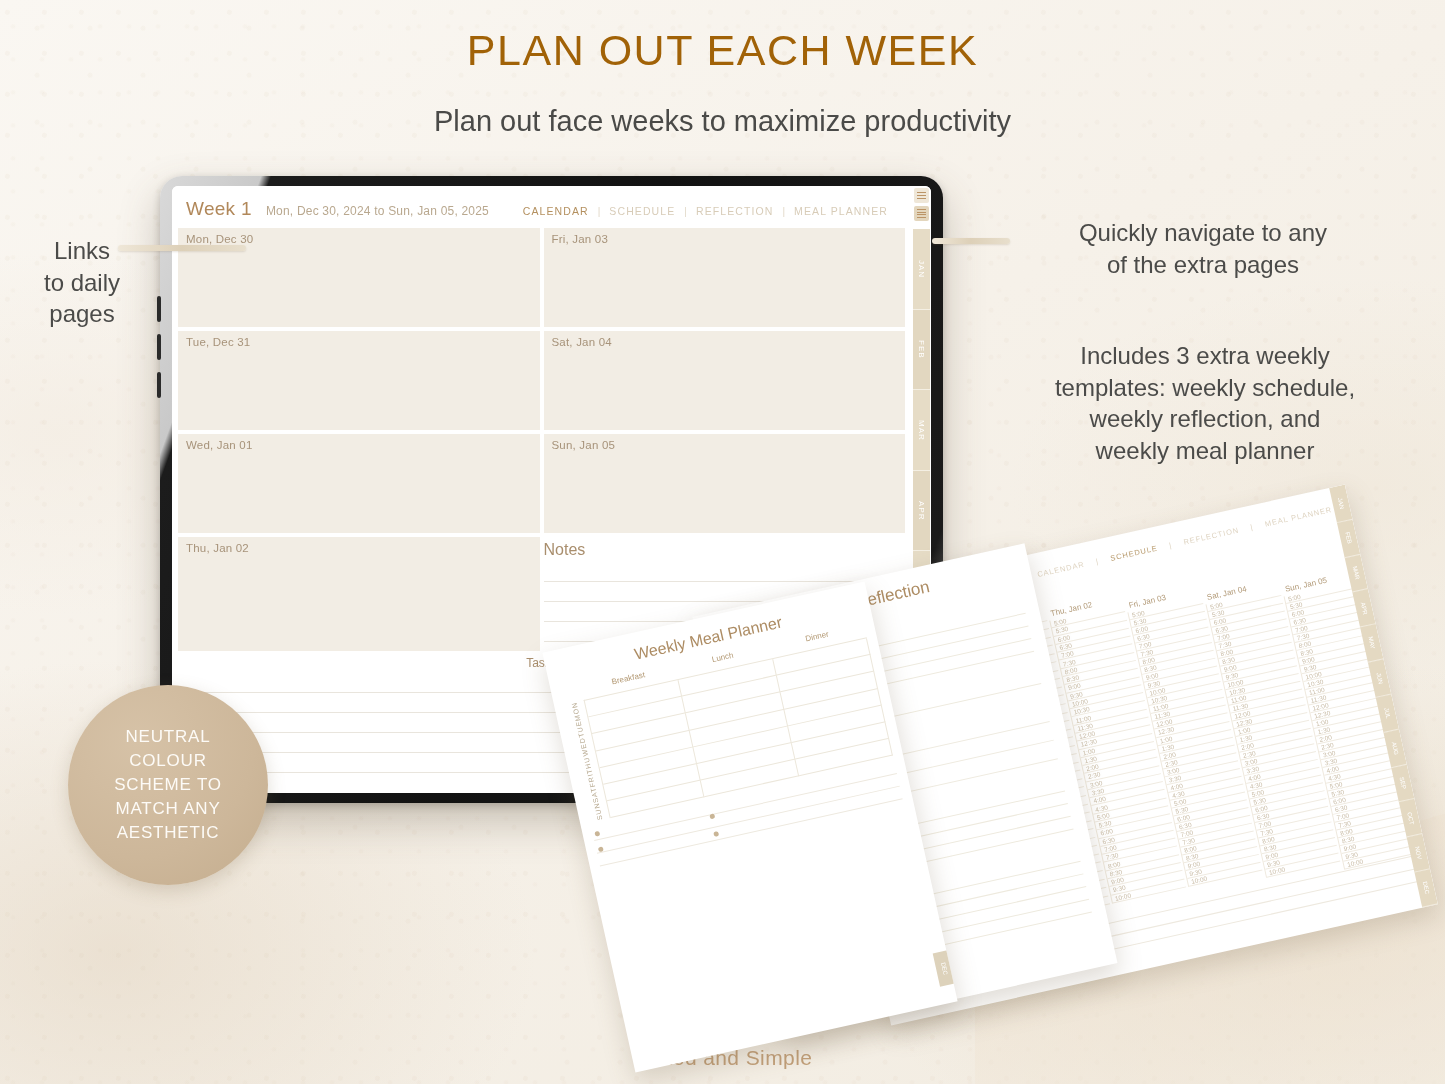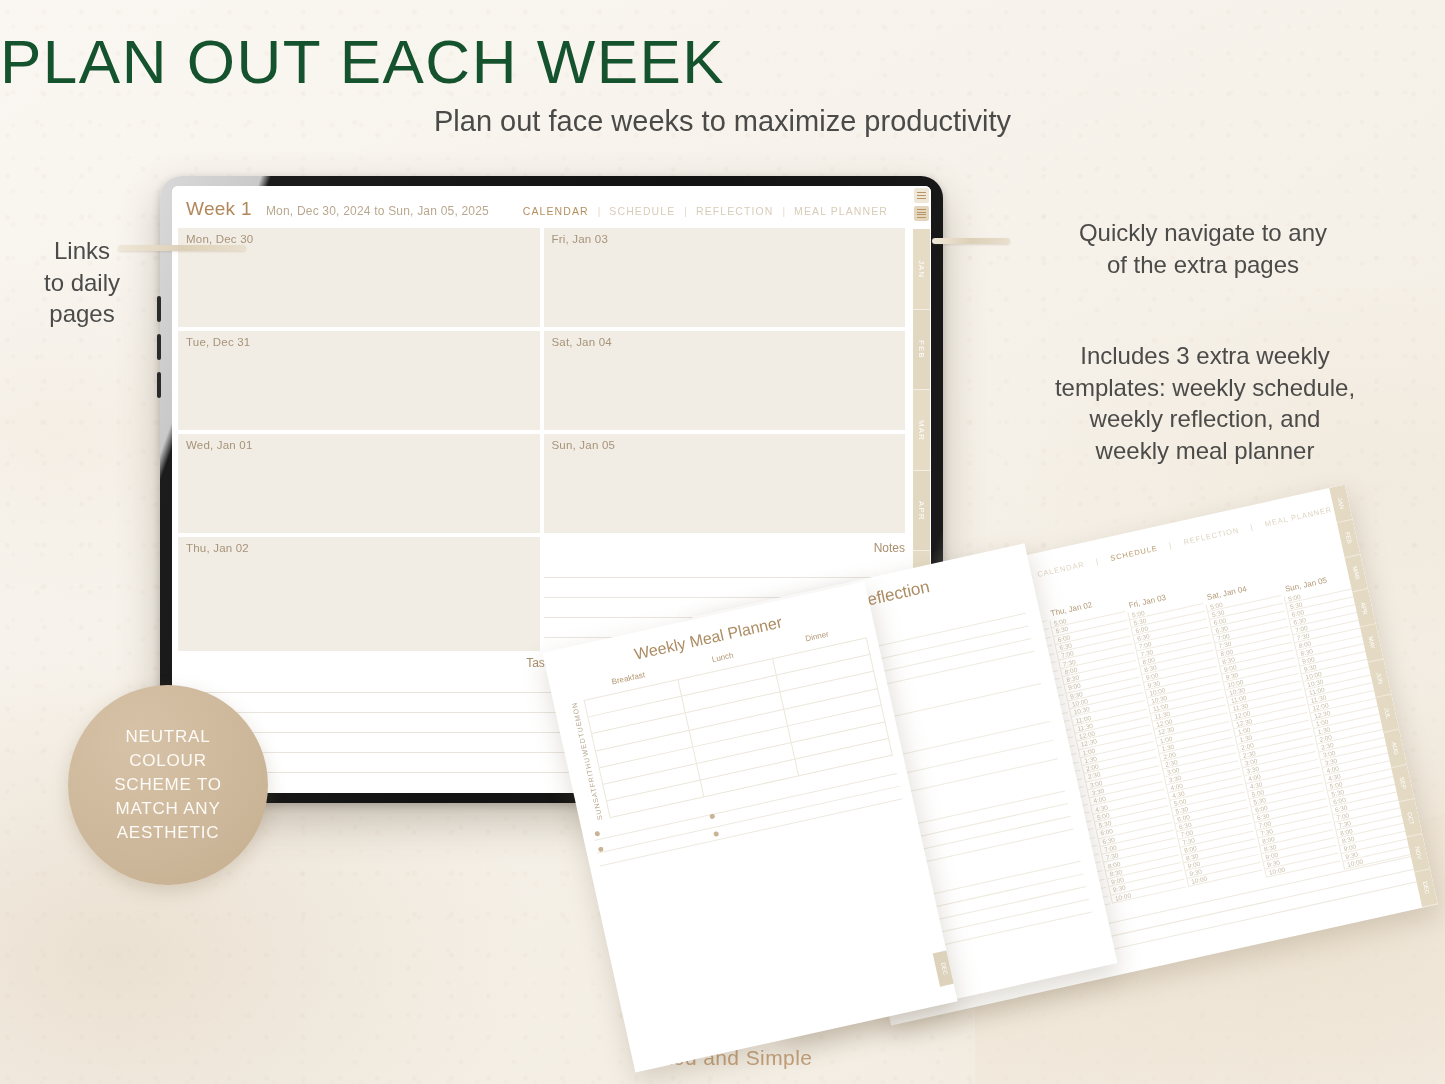--- a/index.html
+++ b/index.html
@@ -33,22 +33,22 @@
   
   .torn-edge{
     position:absolute; right:0; bottom:0; width:470px; height:330px; z-index:1;
     background: linear-gradient(160deg, rgba(234,220,200,.85), rgba(245,238,227,.5));
     clip-path: polygon(22% 34%, 30% 28%, 40% 31%, 52% 24%, 63% 27%, 74% 20%, 86% 24%, 100% 18%, 100% 100%, 0 100%, 0 60%, 10% 48%);
     opacity:.75;
   }
 
   
   .headline {
-    position:absolute; top:26px; left:0; right:0; text-align:left; z-index:5;
-    font-size:62px; letter-spacing:1.5px; color:#14532d; font-weight:400;
+    position:absolute; top:26px; left:0; right:0; text-align:center; z-index:5;
+    font-size:43px; letter-spacing:1.5px; color:#a16207; font-weight:400;
   }
   .subhead {
     position:absolute; top:105px; left:0; right:0; text-align:center; z-index:5;
     font-size:29px; color:#4a4a48; font-weight:500;
   }
   .footer-brand{
     position:absolute; bottom:14px; left:0; right:0; text-align:center; z-index:9;
     font-size:21px; color:#c2a07a; letter-spacing:.4px;
   }
 
@@ -99,21 +99,21 @@
   .navsep{ color:#e2d9c9; font-size:10px; }
 
   .grid{ display:flex; flex:1; gap:4px; padding:0 6px 0 6px; min-height:0;}
   .col{ flex:1; display:flex; flex-direction:column; gap:4px; min-width:0;}
   .daycell{ background:#f2ede4; position:relative; }
   .daycell .dlabel{ position:absolute; left:8px; top:5px; font-size:11.5px; color:#a7937a; letter-spacing:.2px;}
   .c-big{ flex:0 0 99px; }
   .c-last{ flex:1; }
 
   .lined{ flex:1; display:flex; flex-direction:column; min-height:0; }
-  .lined .ltitle{ text-align:right; font-size:12px; color:#a98e6d; padding:4px 0 3px 0;}
+  .lined .ltitle{ text-align:left; font-size:16px; color:#a98e6d; padding:4px 0 3px 0;}
   .lined .lrows{ flex:1; background:
       repeating-linear-gradient(to bottom, transparent 0 19px, #e9e5dd 19px 20px);
   }
   .tasks-wrap{ padding:0 6px 8px 6px; }
   .tasks-wrap .ltitle{ text-align:center; font-size:12px; color:#a98e6d; padding:5px 0 3px 0;}
   .task-rows{ position:relative; height:112px; background:
       repeating-linear-gradient(to bottom, transparent 0 19px, #e9e5dd 19px 20px); }
   .bullet{ position:absolute; left:6px; width:7px; height:7px; border-radius:50%; background:#c8b293;}
 
   

